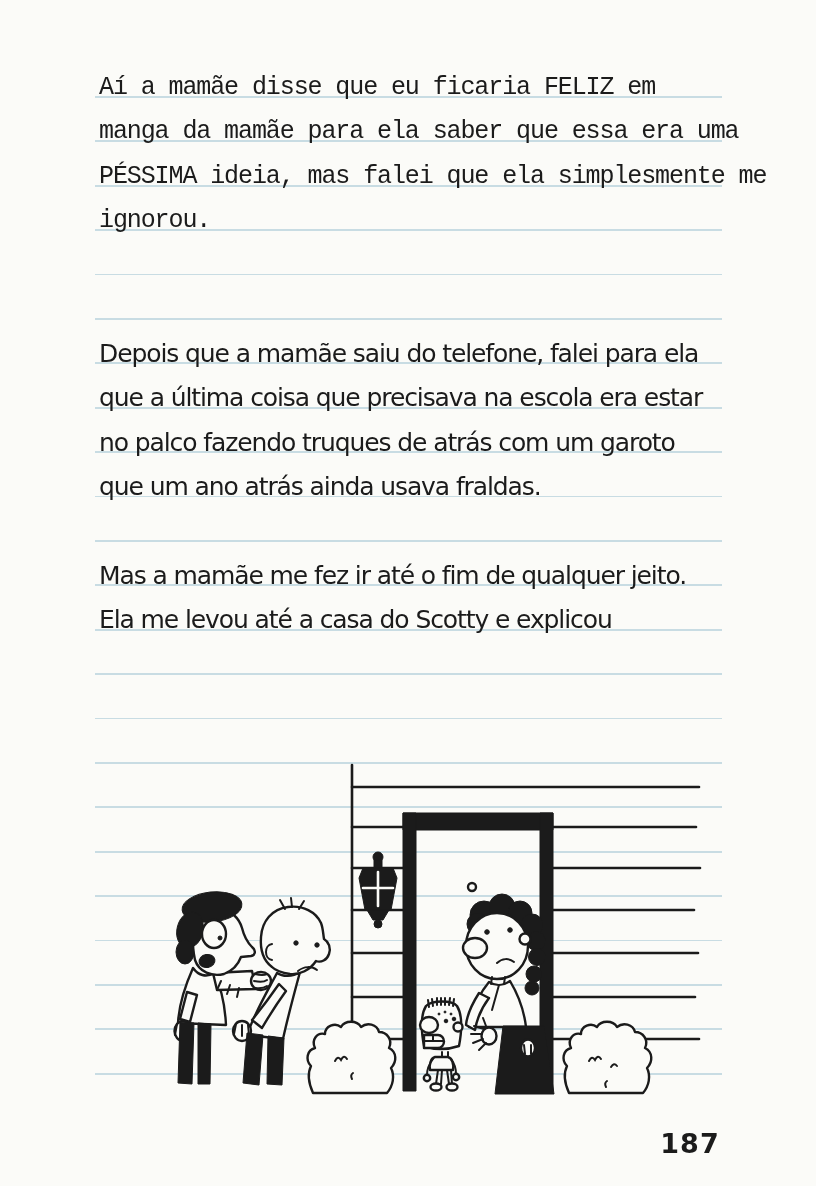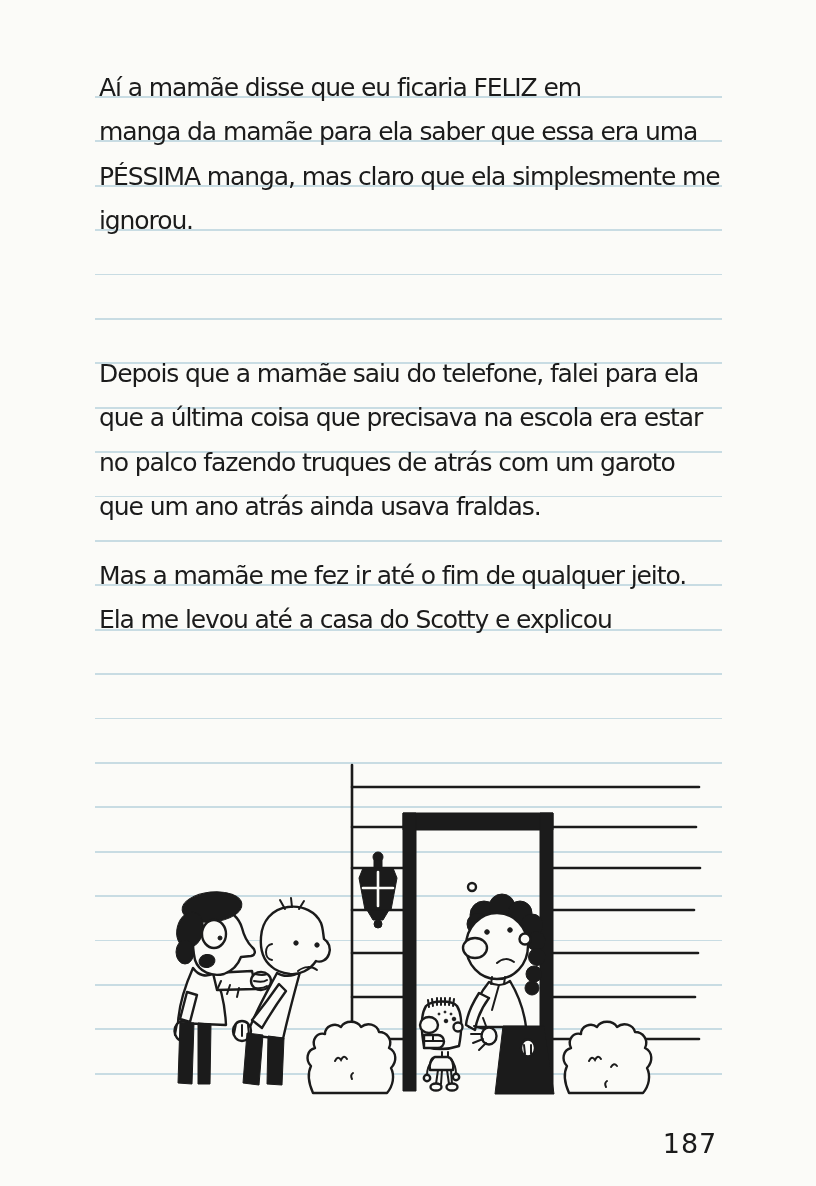--- a/index.html
+++ b/index.html
@@ -12,46 +12,46 @@
     position:absolute; left:95px; top:96px; width:627px; height:982px;
     background:repeating-linear-gradient(to bottom,
       #c8dce3 0px, #c8dce3 1.8px, transparent 1.8px, transparent 44.4px);
   }
   .para {
     position:absolute; left:99px; width:640px;
     font-size:25px; letter-spacing:-1.1px; line-height:44.4px;
     color:#1b1b1b;
   }
   .tline { white-space:nowrap; height:44.4px; }
-  #p1 { top:66px; }
-  #p2 { top:332px;margin-top:20px; }
+  #p1 { top:66px;font-family:Liberation Mono, monospace; }
+  #p2 { top:332px; }
   #p3 { top:554px; }
   .pagenum {
     position:absolute; left:652px; top:1128px; width:76px;
-    font-size:27px; color:#1b1b1b; text-align:center; letter-spacing:1px;
+    font-size:27px; color:#1b1b1b; text-align:center; letter-spacing:1px;font-weight:bold;
   }
   svg.illu { position:absolute; left:95px; top:760px; }
   
   .o  { stroke:#1b1b1b; stroke-width:2.4; fill:#fbfbf8; stroke-linejoin:round; stroke-linecap:round; }
   .k  { fill:#1b1b1b; stroke:#1b1b1b; stroke-width:1; stroke-linejoin:round; }
   .ln { stroke:#1b1b1b; stroke-width:2.6; fill:none; stroke-linecap:round; }
   .th { stroke:#1b1b1b; stroke-width:2; fill:none; stroke-linecap:round; }
   .wt { stroke:#fbfbf8; stroke-width:2.6; fill:none; stroke-linecap:round; }
 </style>
 </head>
 <body>
 
 <div class="page">
 
   <div class="rules"></div>
 
   <div class="para" id="p1">
     <div class="tline">Aí a mamãe disse que eu ficaria FELIZ em</div>
     <div class="tline">manga da mamãe para ela saber que essa era uma</div>
-    <div class="tline">PÉSSIMA manga, mas claro que ela simplesmente me</div>
+    <div class="tline">PÉSSIMA ideia, mas falei que ela simplesmente me</div>
     <div class="tline">ignorou.</div>
   </div>
 
   <div class="para" id="p2">
     <div class="tline">Depois que a mamãe saiu do telefone, falei para ela</div>
     <div class="tline">que a última coisa que precisava na escola era estar</div>
     <div class="tline">no palco fazendo truques de atrás com um garoto</div>
     <div class="tline">que um ano atrás ainda usava fraldas.</div>
   </div>
 

